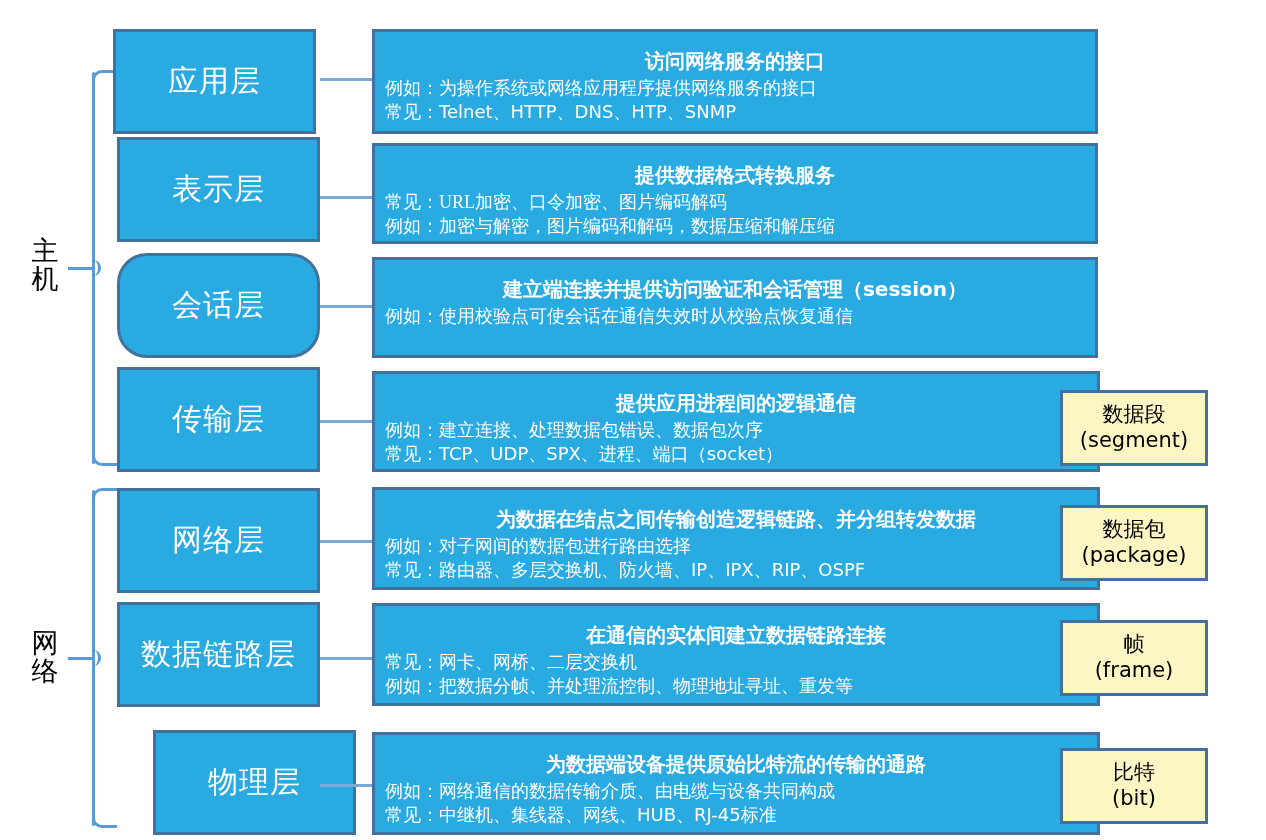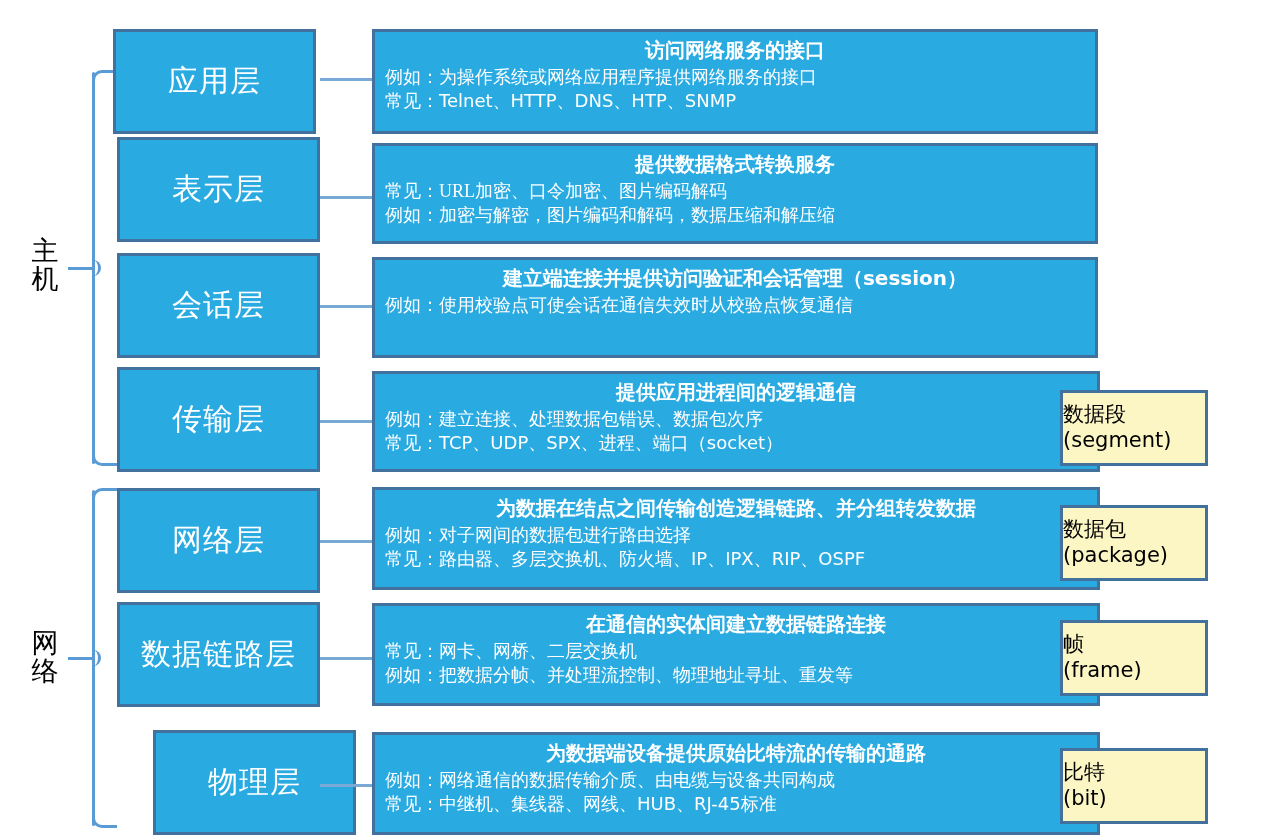--- a/index.html
+++ b/index.html
@@ -58,38 +58,38 @@
     position:absolute;height:0;border-top:3px solid #7aa9d6;
   }
 
   
   .desc-box{
     position:absolute;
     background:#29ABE2;
     border:3px solid #41719C;
     box-sizing:border-box;
     color:#ffffff;
-    padding:6px 10px 4px 10px;
+    padding:17px 10px 4px 10px;
     font-family:"DejaVu Sans","Liberation Sans",sans-serif;
   }
   .desc-title{
     text-align:center;font-weight:bold;font-size:20px;line-height:1.28;
     margin:0 0 1px 0;
   }
   .desc-line{
     font-size:18px;line-height:1.34;white-space:nowrap;
   }
 
   
   .pdu-box{
     position:absolute;
     background:#FCF6C5;
     border:3px solid #41719C;
     box-sizing:border-box;
-    display:flex;flex-direction:column;align-items:flex-start;justify-content:center;
+    display:flex;flex-direction:column;align-items:center;justify-content:center;
     color:#000;
     font-family:"DejaVu Sans","Liberation Sans",sans-serif;
     line-height:1.22;
   }
   .pdu-cn{font-size:21px;}
   .pdu-en{font-size:21px;}
 </style>
 </head>
 <body>
 
@@ -132,21 +132,21 @@
   <div class="layer-box" style="left:117px;top:137px;width:203px;height:105px;">
     <span class="layer-name">表示层</span>
   </div>
   <div class="connector" style="left:320px;top:196px;width:52px;"></div>
   <div class="desc-box" style="left:372px;top:143px;width:726px;height:101px;font-family:Liberation Serif, serif;">
     <div class="desc-title">提供数据格式转换服务</div>
     <div class="desc-line">常见：URL加密、口令加密、图片编码解码</div>
     <div class="desc-line">例如：加密与解密，图片编码和解码，数据压缩和解压缩</div>
   </div>
 
-  <div class="layer-box" style="left:117px;top:253px;width:203px;height:105px;">
+  <div class="layer-box" style="left:117px;top:253px;width:203px;height:105px;border-radius:30px;">
     <span class="layer-name">会话层</span>
   </div>
   <div class="connector" style="left:320px;top:305px;width:52px;"></div>
   <div class="desc-box" style="left:372px;top:257px;width:726px;height:101px;">
     <div class="desc-title">建立端连接并提供访问验证和会话管理（session）</div>
     <div class="desc-line">例如：使用校验点可使会话在通信失效时从校验点恢复通信</div>
   </div>
 
   <div class="layer-box" style="left:117px;top:367px;width:203px;height:105px;">
     <span class="layer-name">传输层</span>

